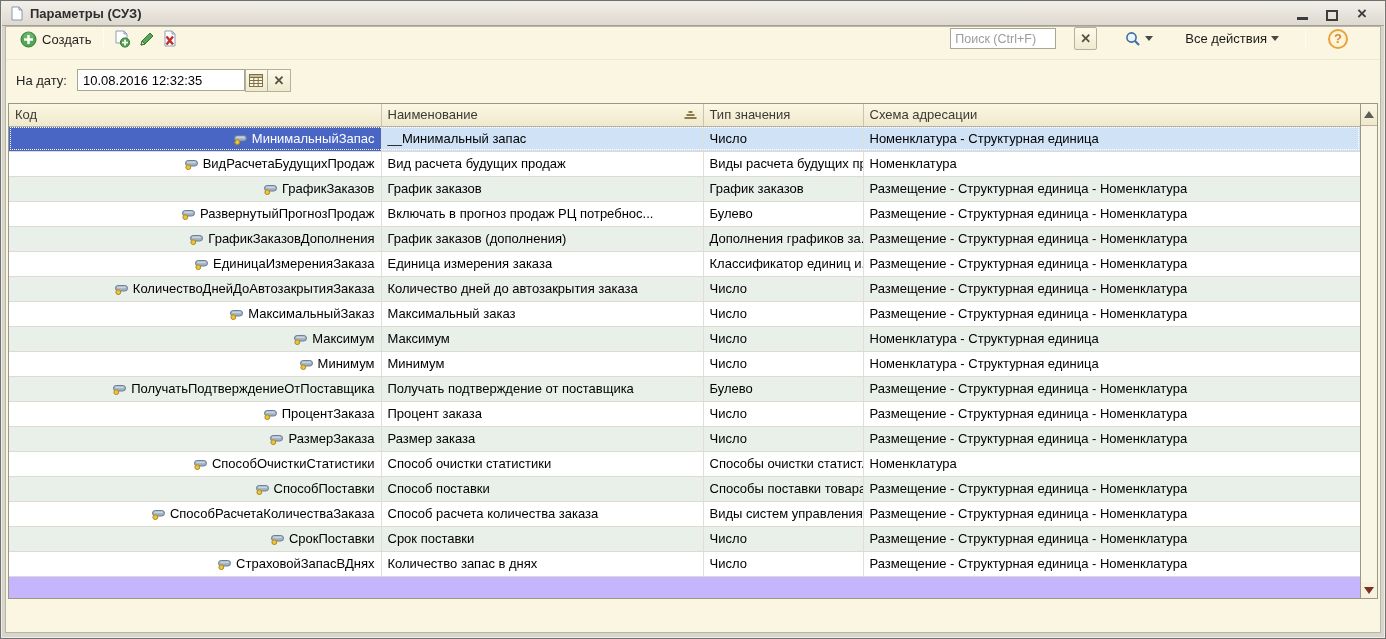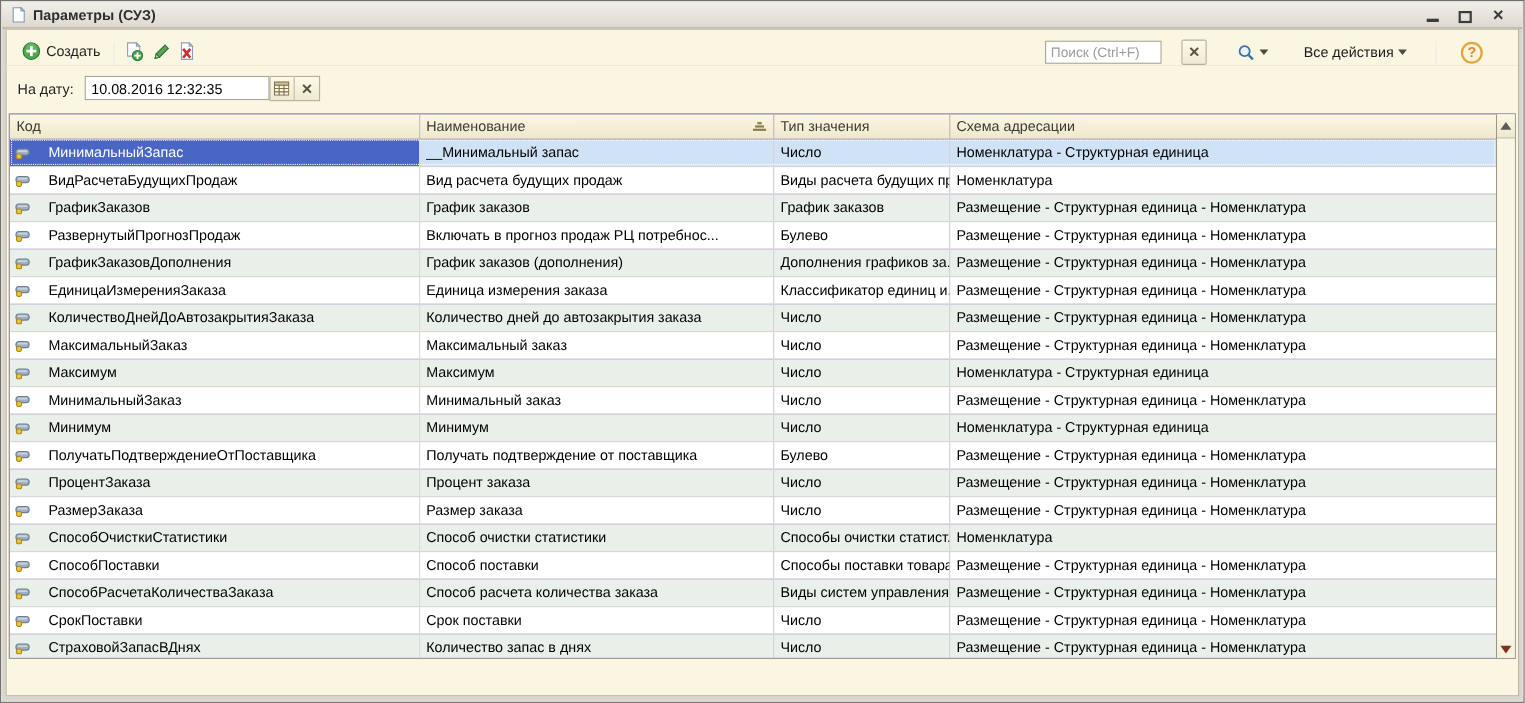--- a/index.html
+++ b/index.html
@@ -18,21 +18,21 @@
   .winbtn { width:16px; height:14px; display:flex; align-items:flex-end; justify-content:center; cursor:default; }
   .glyph-min { width:11px; height:3px; background:#3c3c3c; margin-bottom:1px; }
   .glyph-max { width:12px; height:11px; border:2px solid #3c3c3c; }
   .glyph-close { font-size:17px; font-weight:bold; color:#3c3c3c; line-height:14px; }
 
   
   .content { position:absolute; top:25px; left:4px; right:4px; bottom:5px;
              background:#fbf6e1; border:1px solid #b9b5a6; }
 
   
-  .toolbar { position:absolute; top:0; left:0; right:0; height:33px; display:flex; align-items:flex-end;
+  .toolbar { position:absolute; top:0; left:0; right:0; height:33px; display:flex; align-items:flex-start;
              padding:0 8px 0 8px; border-bottom:1px solid #efe9d2; }
   .tbtn { display:flex; align-items:center; gap:5px; padding:3px 5px; border:1px solid transparent; border-radius:2px; }
   .tbtn span.lbl { color:#1f1f1f; }
   .tsep { width:1px; height:20px; background:#cfccbc; border-right:1px solid #fffdf2; margin:0 6px; }
   .iconbtn { width:24px; height:24px; display:flex; align-items:center; justify-content:center; border-radius:2px; }
   .tb-right { margin-left:auto; display:flex; align-items:center; padding-right:24px;gap:16px; }
   .search-input { width:106px; height:21px; border:1px solid #a9a694; background:#fff; padding:0 4px;
                   font-family:"Liberation Sans",sans-serif; font-size:12.5px; color:#333; }
   .search-input::placeholder { color:#9c9c9c; }
   .sq-btn { width:23px; height:23px; background:linear-gradient(#fdfaea,#f0ead0); border:1px solid #b5b09a;
@@ -63,21 +63,21 @@
              padding:0 6px; white-space:nowrap; overflow:hidden; }
   thead th .th-inner { display:flex; align-items:center; }
   thead th .th-inner .sort { margin-left:auto; }
   tbody td { height:25px; border-bottom:1px solid #dcdad1; border-right:1px solid #e0ded6;
              padding:0 6px; white-space:nowrap; overflow:hidden; color:#000; background:#fff; }
   tbody tr:nth-child(odd) td { background:#e9efe9; }
   tbody tr.selected td { background:#cfe2f6; }
   tbody tr.selected td:first-child { background:#4a66c4; color:#fff; }
   tbody tr.selected { outline:1px dotted #ffffff; outline-offset:-2px; }
   td.code-cell { padding-left:4px; }
-  .cell-flex { display:flex; align-items:center; gap:16px; }
+  .cell-flex { display:flex; align-items:center; gap:4px;justify-content:flex-end; }
   .rowicon { flex:0 0 auto; }
 
   
   .vscroll { flex:0 0 17px; border-left:1px solid #9b9786; background:#f7f2de; display:flex; flex-direction:column; }
   .vs-btn { height:22px; background:linear-gradient(#fbf7e2,#efe8cd); border-bottom:1px solid #b7b2a0;
             display:flex; align-items:center; justify-content:center; }
   .vs-track { flex:1 1 auto; background:#faf6e6; }
   .vs-bottom { height:16px; display:flex; align-items:center; justify-content:center; background:#f7f2de; }
   .tri-up { width:0; height:0; border-left:5px solid transparent; border-right:5px solid transparent; border-bottom:7px solid #5c5c58; }
   .tri-down-red { width:0; height:0; border-left:5px solid transparent; border-right:5px solid transparent; border-top:7px solid #7d2f22; }
@@ -357,35 +357,20 @@
                 <td style="border-right: none;">Номенклатура - Структурная единица</td>
               </tr>
               <tr>
                 <td class="code-cell">
                   <div class="cell-flex">
                     <svg class="rowicon" width="15" height="12" viewBox="0 0 15 12">
                       <rect x="1.5" y="2.5" width="12" height="5.5" rx="2.7" fill="#9fb0c2" stroke="#6d7e92"></rect>
                       <rect x="3" y="3.6" width="9" height="1.6" rx="0.8" fill="#c7d3de"></rect>
                       <circle cx="4.3" cy="9.2" r="2.4" fill="#edc23e" stroke="#ab8c1d"></circle>
                     </svg>
-                    <span>МинимальныйЗаказ</span>
-                  </div>
-                </td>
-                <td>Минимальный заказ</td>
-                <td>Число</td>
-                <td style="border-right: none;">Размещение - Структурная единица - Номенклатура</td>
-              </tr>
-              <tr>
-                <td class="code-cell">
-                  <div class="cell-flex">
-                    <svg class="rowicon" width="15" height="12" viewBox="0 0 15 12">
-                      <rect x="1.5" y="2.5" width="12" height="5.5" rx="2.7" fill="#9fb0c2" stroke="#6d7e92"></rect>
-                      <rect x="3" y="3.6" width="9" height="1.6" rx="0.8" fill="#c7d3de"></rect>
-                      <circle cx="4.3" cy="9.2" r="2.4" fill="#edc23e" stroke="#ab8c1d"></circle>
-                    </svg>
                     <span>Минимум</span>
                   </div>
                 </td>
                 <td>Минимум</td>
                 <td>Число</td>
                 <td style="border-right: none;">Номенклатура - Структурная единица</td>
               </tr>
               <tr>
                 <td class="code-cell">
                   <div class="cell-flex">

